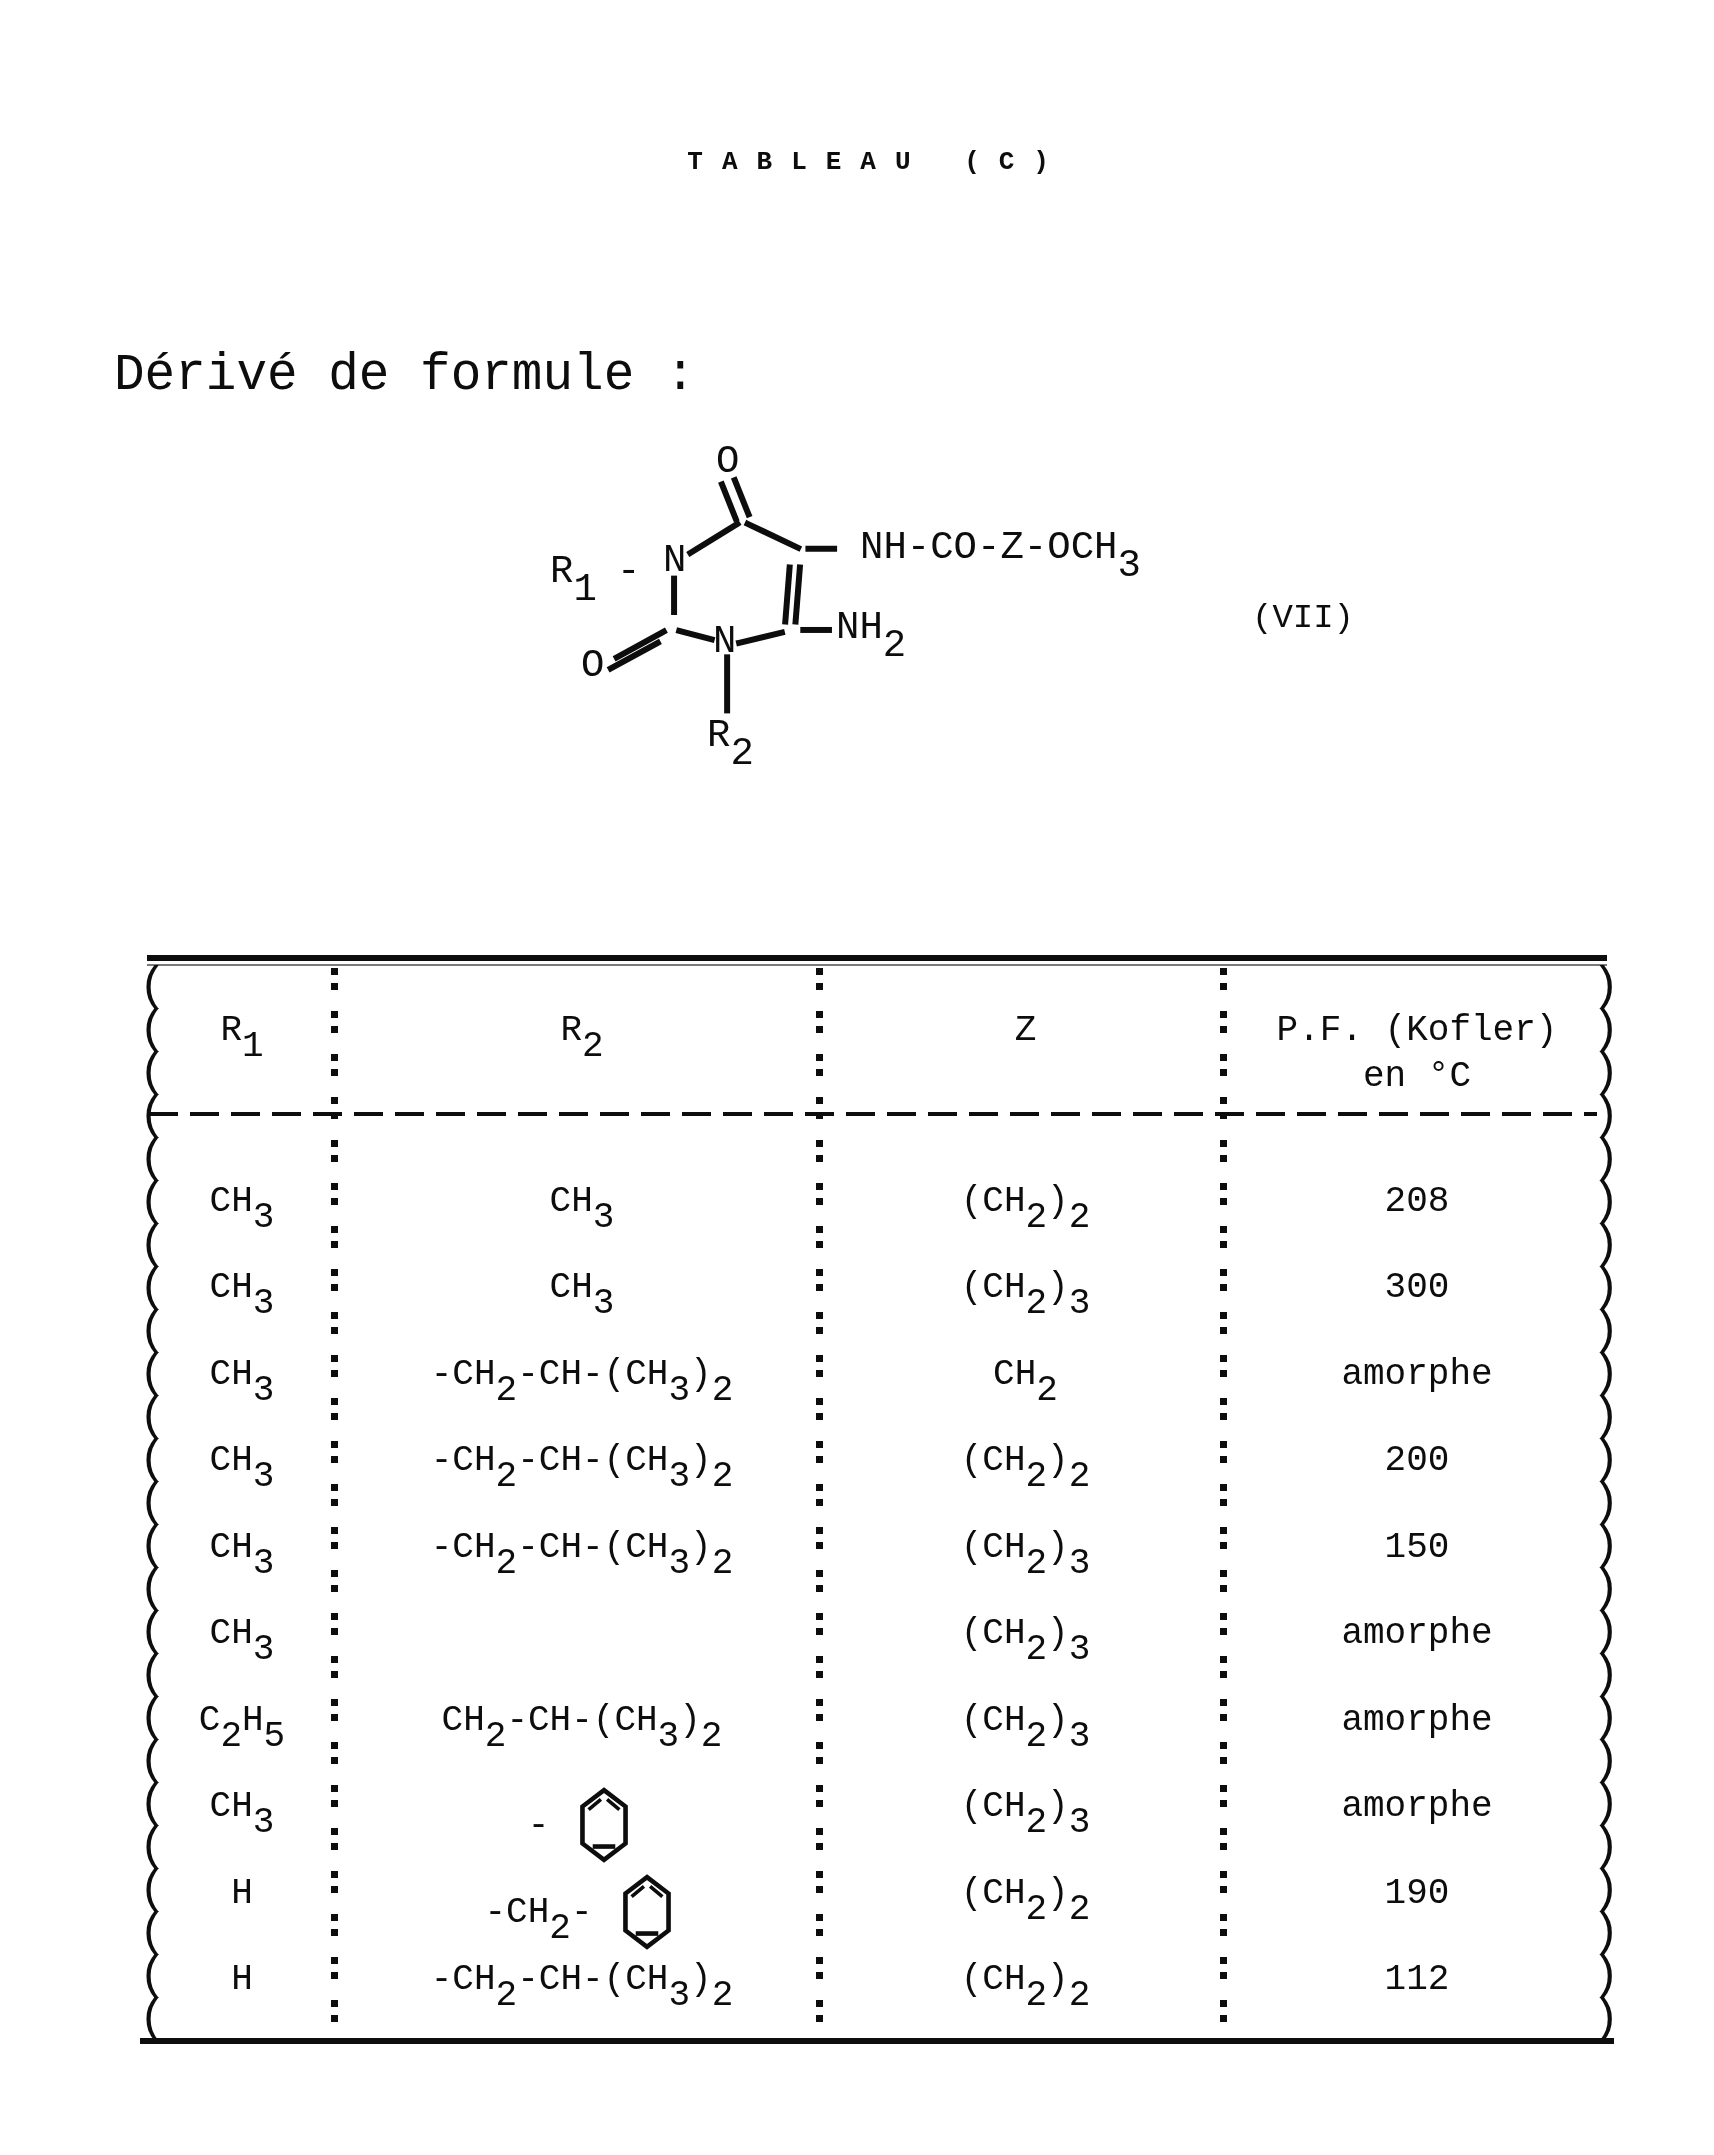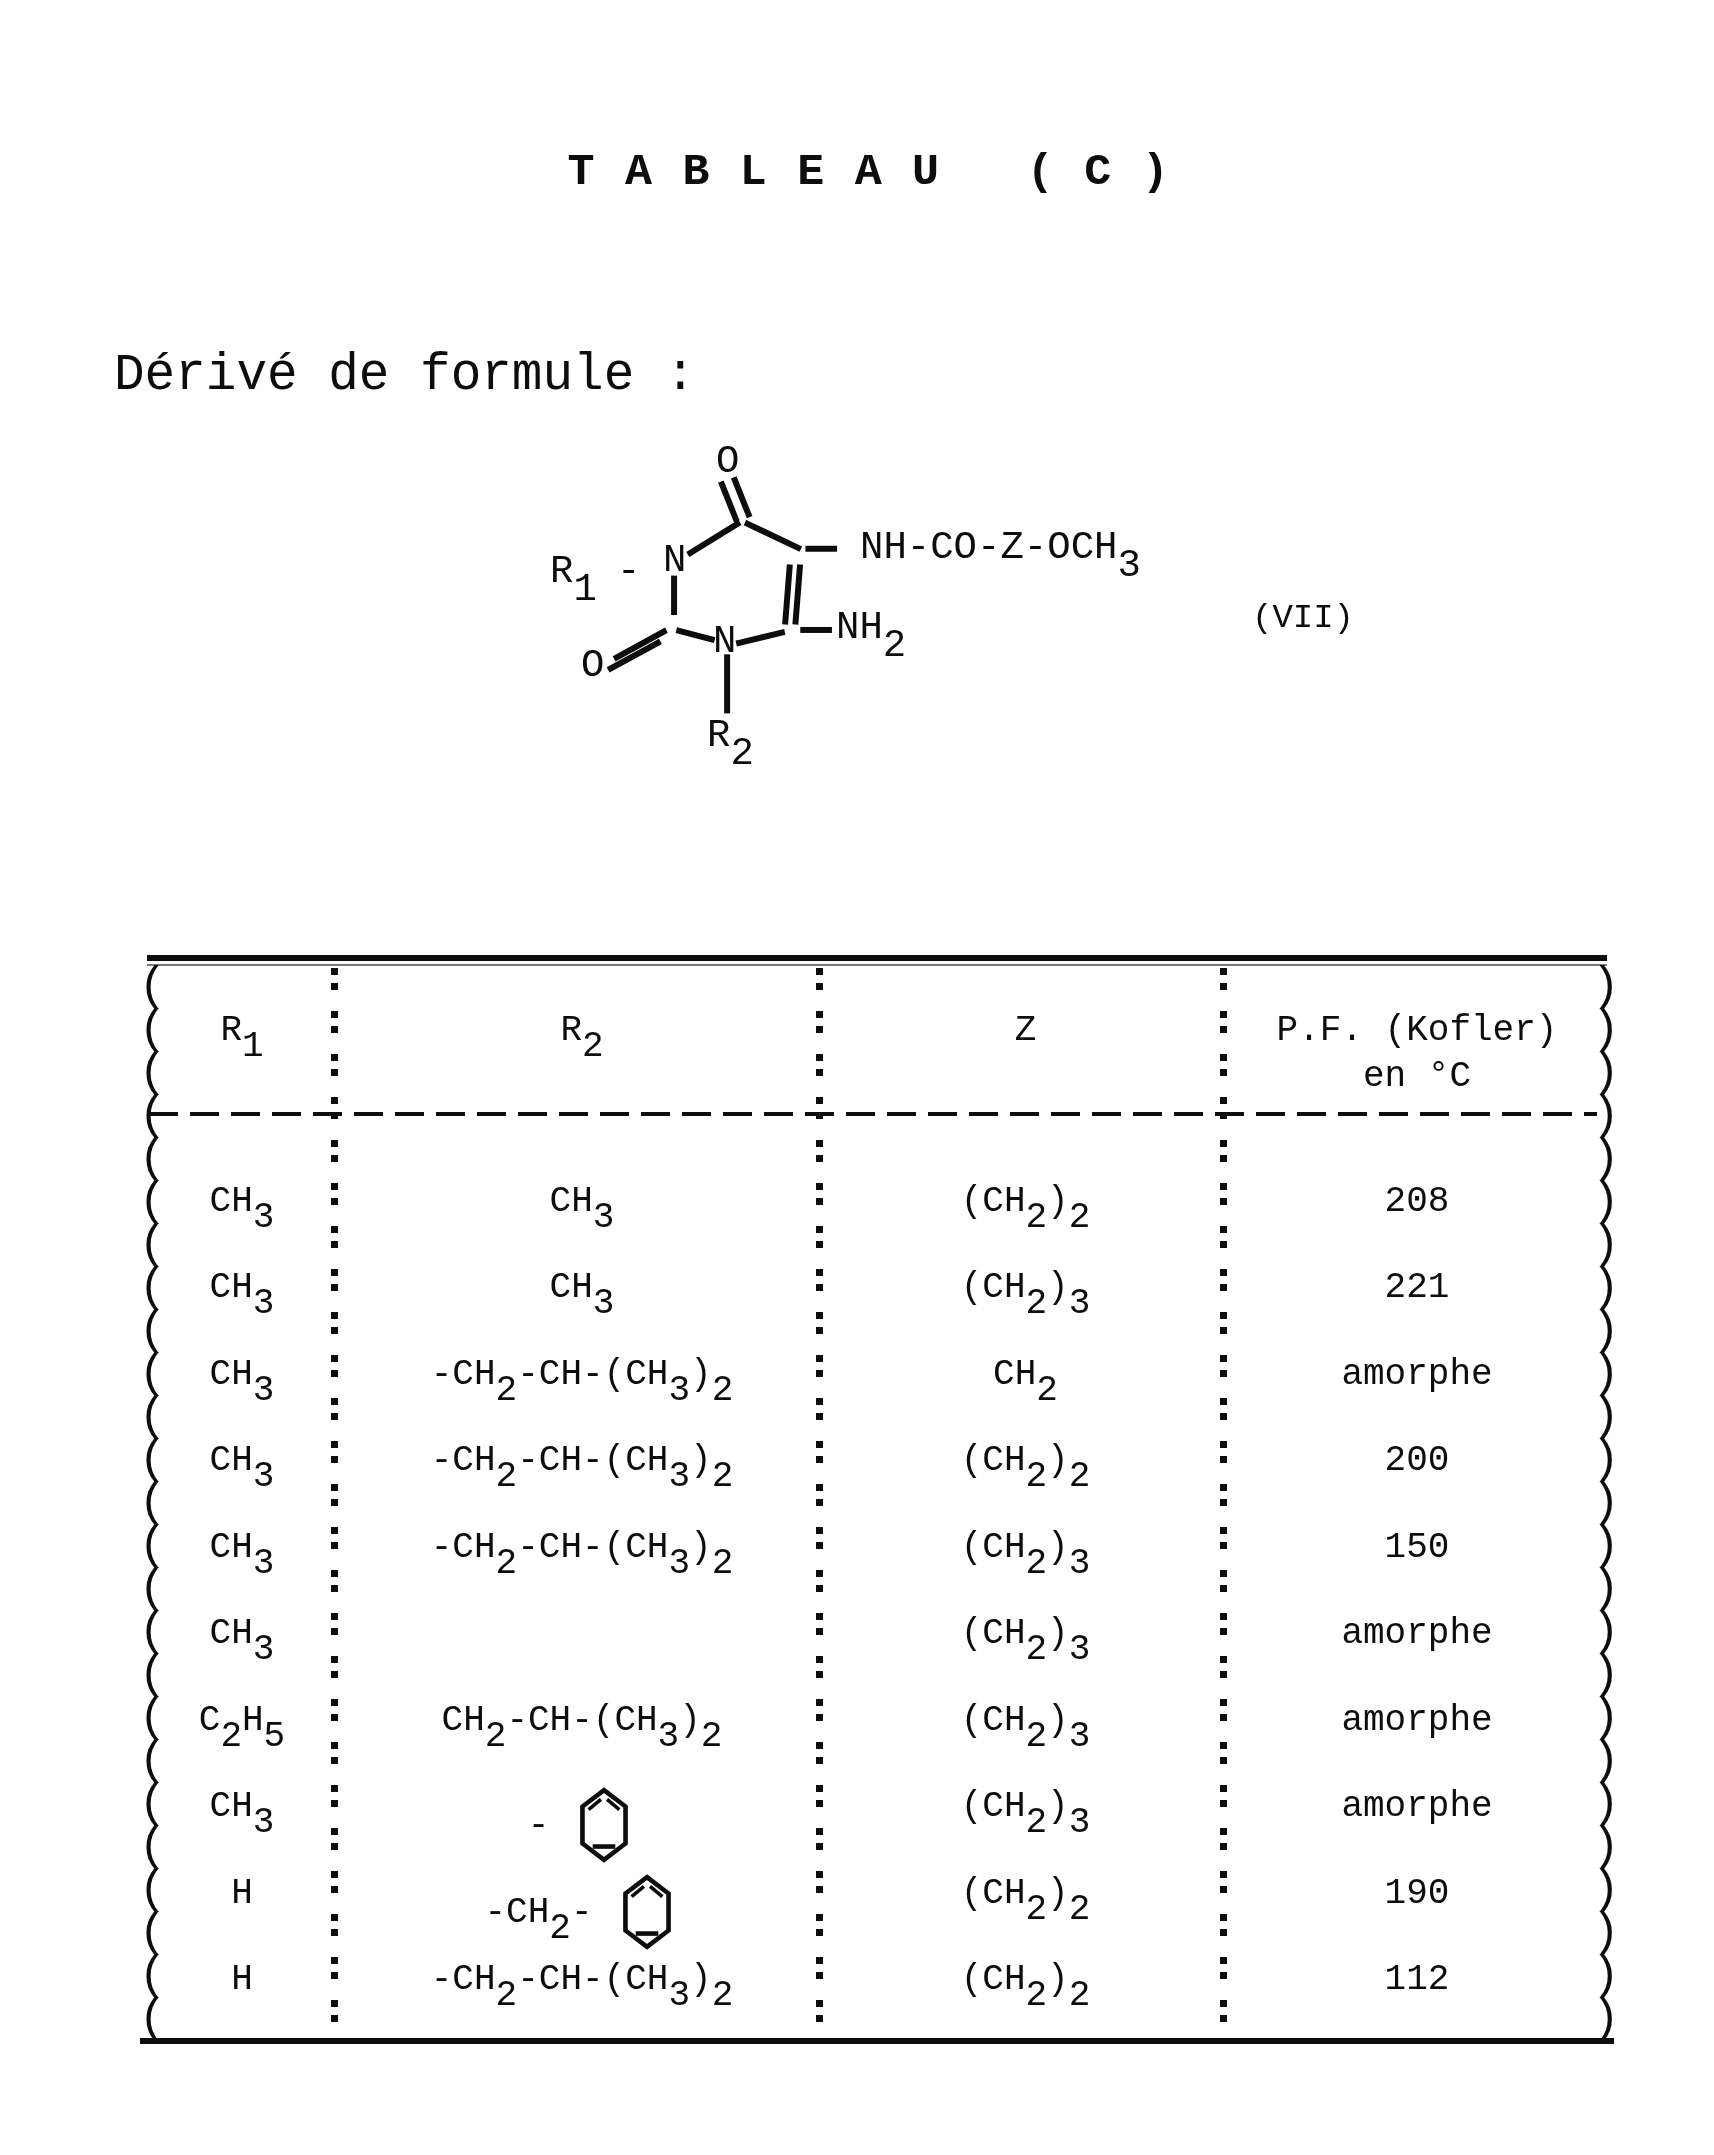--- a/index.html
+++ b/index.html
@@ -2,21 +2,21 @@
 <html style="font-size:13.7px"><head>
 <meta charset="utf-8">
 <style>
   html,body{margin:0;padding:0;background:#e8e8e8;}
   .page{
     position:relative;width:1715px;height:2156px;background:#ffffff;
     color:#0d0d0d;font-family:"Liberation Mono","DejaVu Sans Mono",monospace;
     overflow:hidden;margin:0 auto;
   }
   .abs{position:absolute;}
-  .title{font-size:45px;font-weight:bold;letter-spacing:1.7px;white-space:pre;}
+  .title{font-size:26px;font-weight:bold;letter-spacing:1.7px;white-space:pre;}
   .subtitle{font-size:51px;white-space:pre;}
   .sub{display:inline-block;transform:translateY(0.45em);}
   
   .structure{position:absolute;left:514px;top:428px;width:1027px;height:445px;}
   .structure .lbl{position:absolute;font-size:39px;white-space:nowrap;line-height:1;}
   .structure .vii{font-size:34px;}
   svg.bonds{position:absolute;left:0;top:0;}
   
   .tablewrap{position:absolute;left:137px;top:942px;width:1485px;height:1130px;}
   .hline{position:absolute;background:#0d0d0d;}
@@ -160,21 +160,21 @@
     <div class="trow" style="top:238px">
       <div class="cell c1">CH<span class="sub">3</span></div>
       <div class="cell c2">CH<span class="sub">3</span></div>
       <div class="cell c3">(CH<span class="sub">2</span>)<span class="sub">2</span></div>
       <div class="cell c4">208</div>
     </div>
     <div class="trow" style="top:324px">
       <div class="cell c1">CH<span class="sub">3</span></div>
       <div class="cell c2">CH<span class="sub">3</span></div>
       <div class="cell c3">(CH<span class="sub">2</span>)<span class="sub">3</span></div>
-      <div class="cell c4">221</div>
+      <div class="cell c4">300</div>
     </div>
     <div class="trow" style="top:411px">
       <div class="cell c1">CH<span class="sub">3</span></div>
       <div class="cell c2">-CH<span class="sub">2</span>-CH-(CH<span class="sub">3</span>)<span class="sub">2</span></div>
       <div class="cell c3">CH<span class="sub">2</span></div>
       <div class="cell c4">amorphe</div>
     </div>
     <div class="trow" style="top:497px">
       <div class="cell c1">CH<span class="sub">3</span></div>
       <div class="cell c2">-CH<span class="sub">2</span>-CH-(CH<span class="sub">3</span>)<span class="sub">2</span></div>

